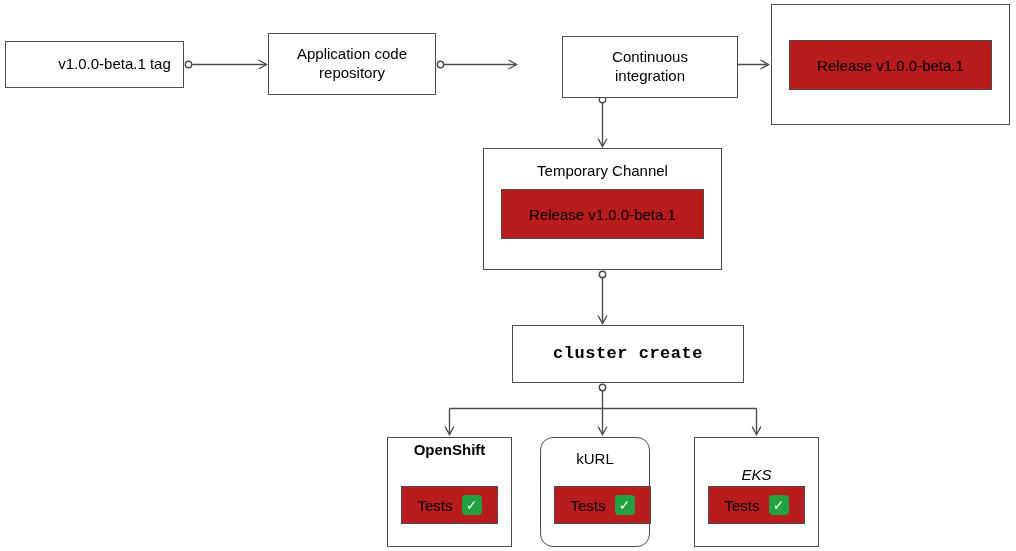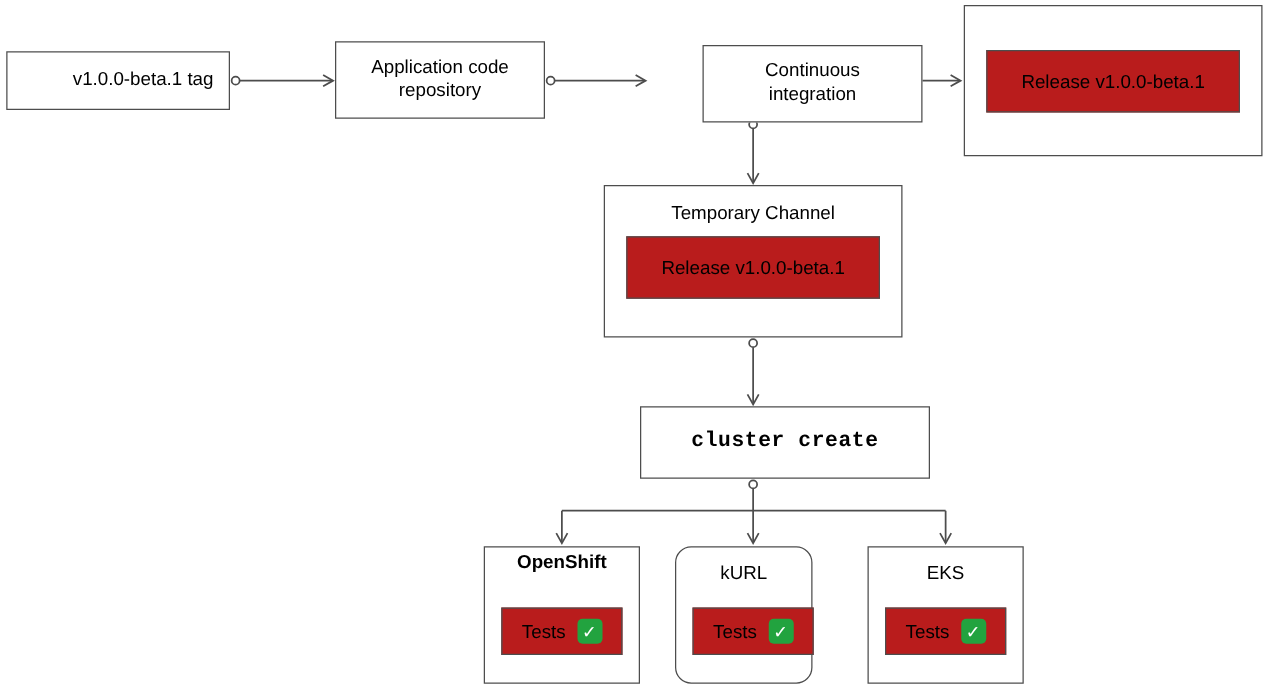--- a/index.html
+++ b/index.html
@@ -153,20 +153,20 @@
 
   <div class="container-node" style="left:540px; top:437px; width:110px; height:110px;border-radius:13px;">
     <div class="container-title" style="top:12px;">kURL</div>
     <div class="inner-box" style="left:13px; top:48px; width:97px; height:38px;">
       <span>Tests</span>
       <span class="check-icon">✓</span>
     </div>
   </div>
 
   <div class="container-node" style="left:694px; top:437px; width:125px; height:110px;">
-    <div class="container-title" style="top:12px;">EKS</div>
+    <div class="container-title" style="top:28px;font-style:italic;">EKS</div>
     <div class="inner-box" style="left:13px; top:48px; width:97px; height:38px;">
       <span>Tests</span>
       <span class="check-icon">✓</span>
     </div>
   </div>
 
 </div>
 
 </body></html>

